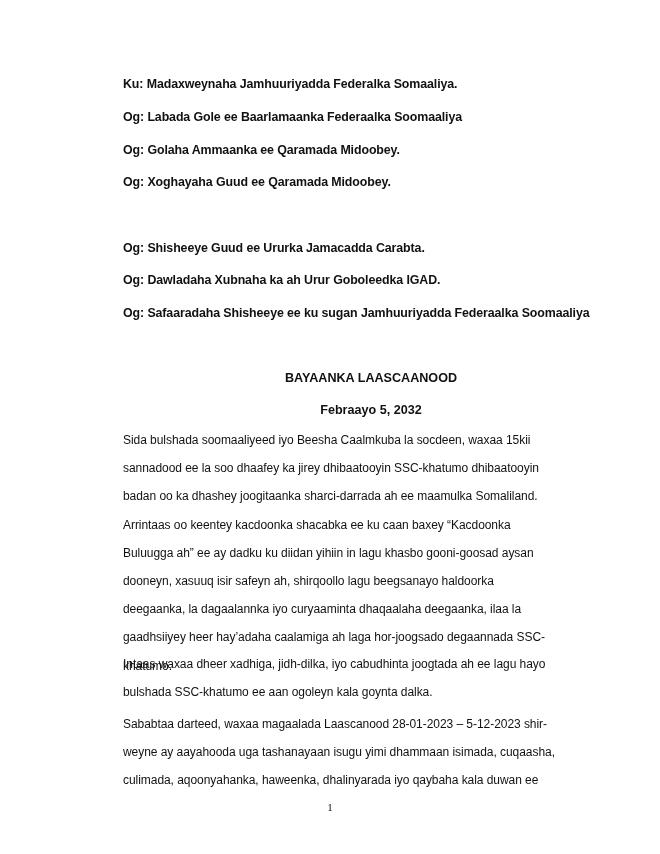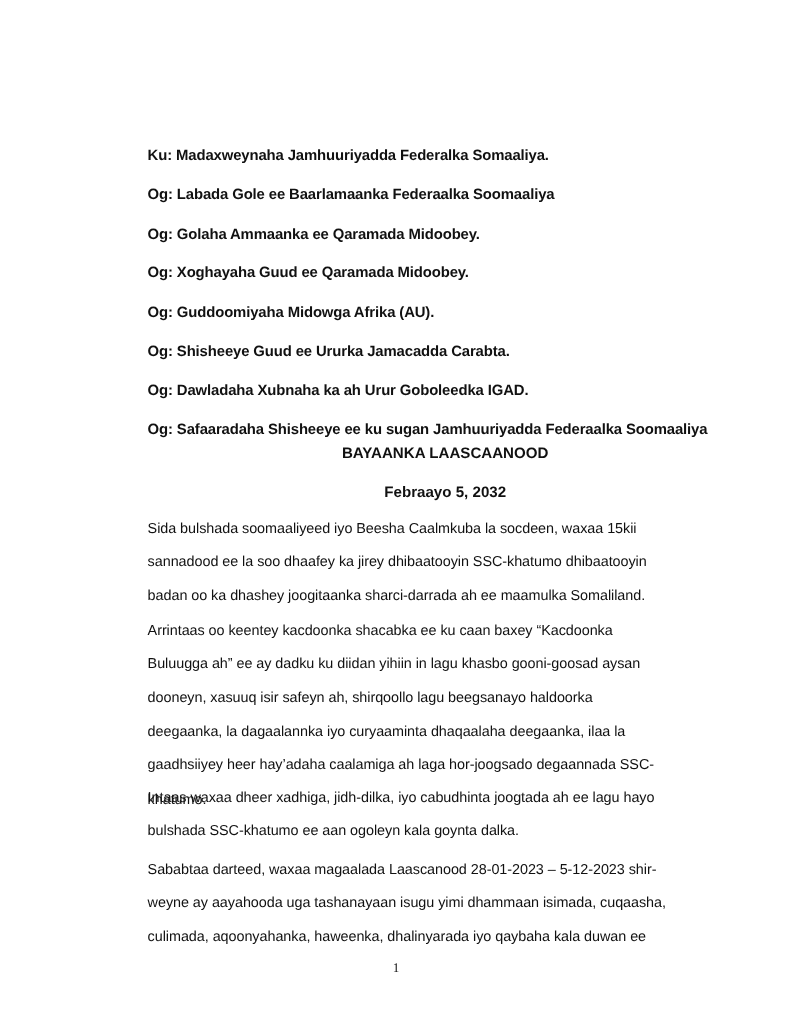--- a/index.html
+++ b/index.html
@@ -1,34 +1,33 @@
 <!DOCTYPE html>
 <html><head>
 <meta charset="utf-8">
 <style>
   html, body { margin: 0; padding: 0; background: #ffffff; }
   body { width: 660px; height: 854px; position: relative; overflow: hidden;
          font-family: "Liberation Sans", "DejaVu Sans", sans-serif; color: #111; }
   .page { position: absolute; left: 0; top: 0; width: 660px; height: 854px; background: #fff; }
-  .addr { position: absolute; left: 123px; font-weight: bold; font-size: 12.4px; letter-spacing: -0.1px; white-space: nowrap; margin-top: 45px; }
+  .addr { position: absolute; left: 123px; font-weight: bold; font-size: 12.4px; letter-spacing: -0.1px; white-space: nowrap; }
   .center { position: absolute; left: 0; width: 660px; text-align: center; font-weight: bold; font-size: 12.6px; padding-left: 41px; }
   .para { position: absolute; left: 123px; width: 420px; font-size: 12px; line-height: 28.2px; letter-spacing: -0.05px; }
   .para span.line { display: block; white-space: nowrap; }
   .pagenum { position: absolute; left: 0; width: 660px; text-align: center; top: 801px; font-size: 11px; font-family: "Liberation Serif", serif; }
 </style>
 </head>
 <body>
 
 <div class="page">
 
   <div class="addr" style="top:77px">Ku: Madaxweynaha Jamhuuriyadda Federalka Somaaliya.</div>
   <div class="addr" style="top:143px">Og: Golaha Ammaanka ee Qaramada Midoobey.</div>
   <div class="addr" style="top:110px">Og: Labada Gole ee Baarlamaanka Federaalka Soomaaliya</div>
   <div class="addr" style="top:175px">Og: Xoghayaha Guud ee Qaramada Midoobey.</div>
-  <div class="addr" style="top:208px">Og: Guddoomiyaha Midowga Afrika (AU).</div>
   <div class="addr" style="top:241px">Og: Shisheeye Guud ee Ururka Jamacadda Carabta.</div>
   <div class="addr" style="top:273px">Og: Dawladaha Xubnaha ka ah Urur Goboleedka IGAD.</div>
   <div class="addr" style="top:306px">Og: Safaaradaha Shisheeye ee ku sugan Jamhuuriyadda Federaalka Soomaaliya</div>
 
   <div class="center" style="top:371px">BAYAANKA LAASCAANOOD</div>
   <div class="center" style="top:403px">Febraayo 5, 2032</div>
 
   <div class="para" style="top:426px">
     <span class="line">Sida bulshada soomaaliyeed iyo Beesha Caalmkuba la socdeen, waxaa 15kii</span>
     <span class="line">sannadood ee la soo dhaafey ka jirey dhibaatooyin SSC-khatumo dhibaatooyin</span>

